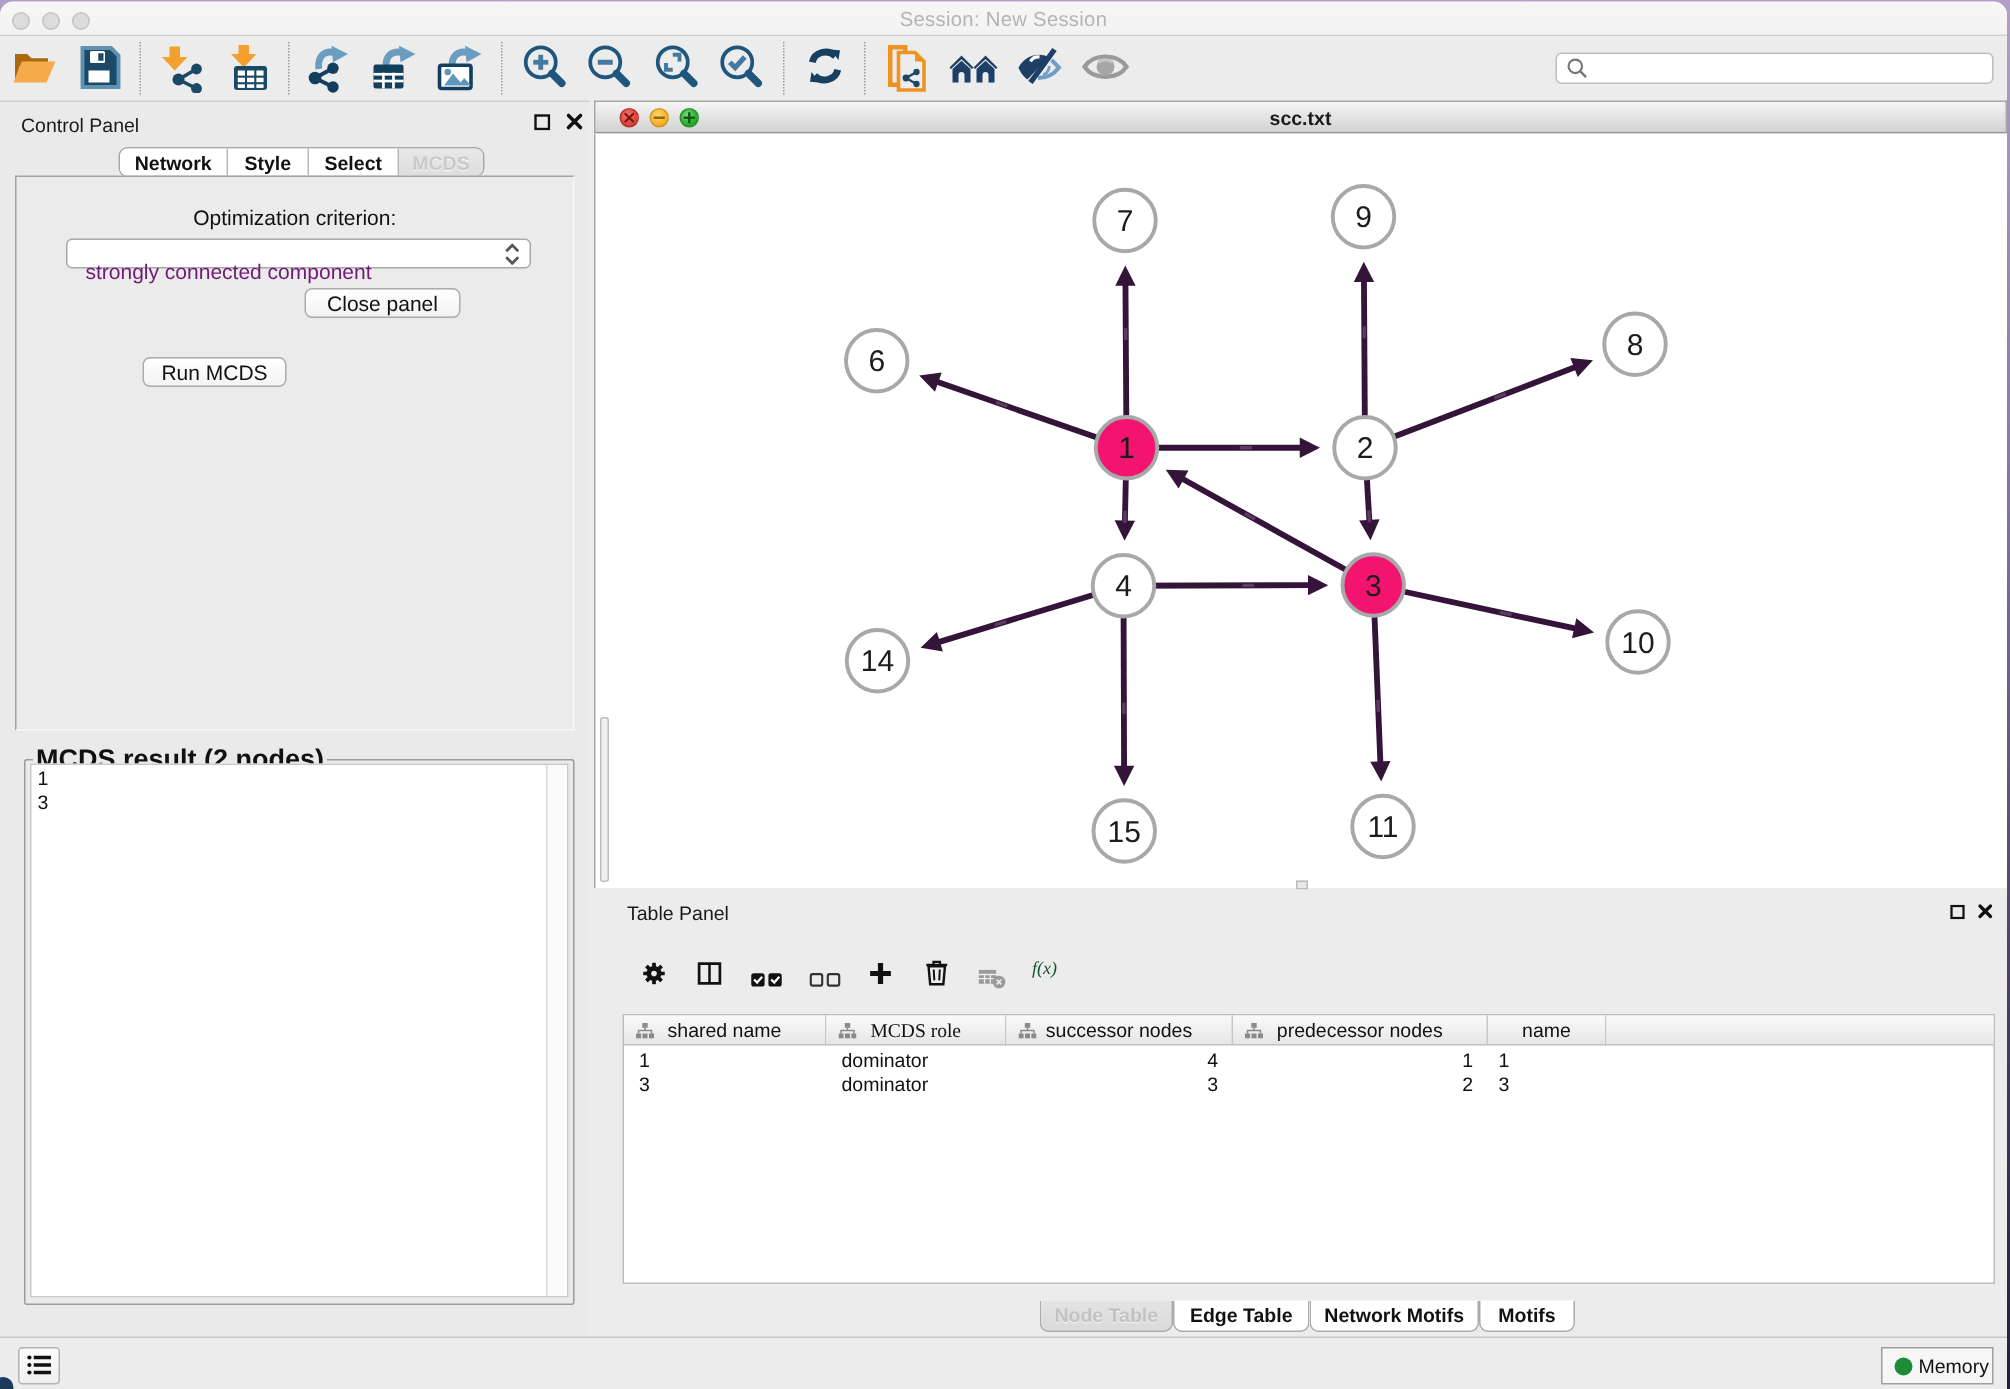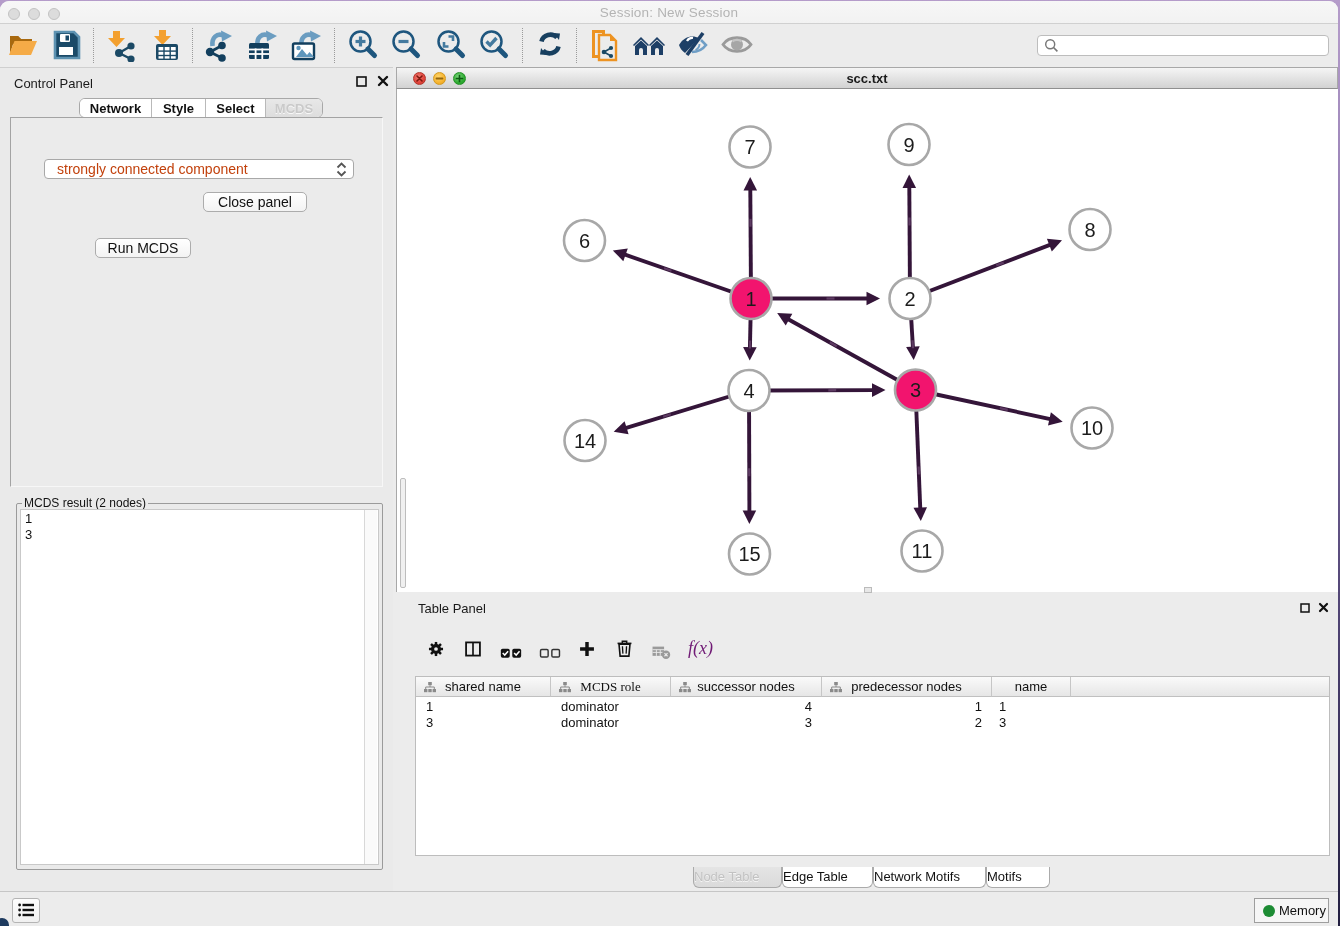--- a/index.html
+++ b/index.html
@@ -25,21 +25,21 @@
 #netwin{position:absolute;left:396px;top:66px;width:942px;height:526px;box-sizing:border-box;}
 #nettitle{position:absolute;left:0;top:0;width:100%;height:22px;background:linear-gradient(#f5f5f5,#d2d2d2);border:1px solid #a8a8a8;border-bottom:1px solid #8f8f8f;box-sizing:border-box;}
 .mtl{position:absolute;top:4px;width:13px;height:13px;border-radius:50%;box-sizing:border-box;}
 #netcanvas{position:absolute;left:0;top:22px;width:942px;height:503px;background:#fff;border-left:1px solid #a8a8a8;box-sizing:border-box;}
 
 #tpanel{position:absolute;left:396px;top:592px;width:942px;height:298px;background:#ececec;}
 .tti{position:absolute;top:47px;width:18px;height:18px;}
 #ttable{position:absolute;left:19px;top:83px;width:915px;height:180px;background:#fff;border:1px solid #bdbdbd;box-sizing:border-box;}
 .th{position:absolute;top:0;height:20px;background:linear-gradient(#fafafa,#e6e6e6);border-right:1px solid #c6c6c6;border-bottom:1px solid #c0c0c0;box-sizing:border-box;font-size:13px;color:#111;text-align:center;line-height:20px;}
 .cell{position:absolute;font-size:13px;color:#111;}
-.btab{position:absolute;top:0;height:21px;background:#fff;border:1px solid #ababab;border-top:none;box-sizing:border-box;border-radius:0 0 6px 6px;font-size:13px;font-weight:400;color:#111;text-align:left;line-height:20px;}
+.btab{position:absolute;top:0;height:21px;background:#fff;border:1px solid #ababab;border-top:none;box-sizing:border-box;border-radius:0 0 6px 6px;font-size:13px;font-weight:700;color:#111;text-align:center;line-height:20px;}
 
 #statusbar{position:absolute;left:0;top:890px;width:1338px;height:36px;background:#ececec;border-top:1px solid #c6c6c6;box-sizing:border-box;text-decoration:underline;}
 </style>
 </head>
 <body>
 <div id="app">
 <div id="titlebar">
   <div class="tl" style="left:8px;"></div>
   <div class="tl" style="left:28px;"></div>
   <div class="tl" style="left:48px;"></div>
@@ -214,33 +214,34 @@
         <path d="M2 2 L10 10 M10 2 L2 10" stroke="#111" stroke-width="2.4" stroke-linecap="round"></path>
       </svg>
 
   <div style="position:absolute;left:79px;top:30px;width:244px;height:20px;border:1px solid #a8a8a8;border-radius:6px;box-sizing:border-box;overflow:hidden;background:#fff;">
     <div class="tabseg" style="left:0;width:72px;">Network</div>
     <div class="tabseg" style="left:72px;width:54px;">Style</div>
     <div class="tabseg" style="left:126px;width:60px;">Select</div>
     <div class="tabseg" style="left:186px;width:56px;background:linear-gradient(#e8e8e8,#dcdcdc);color:#c9c9c9;border-right:none;text-shadow:0 1px 0 #f8f8f8;">MCDS</div>
   </div>
   <div id="sunkbox">
+    <div style="position:absolute;left:0;top:19px;width:100%;text-align:center;font-size:14px;color:#111;">Optimization criterion:</div>
     <div style="position:absolute;left:33px;top:41px;width:310px;height:20px;background:#fff;border:1px solid #a8a8a8;border-radius:4px;box-sizing:border-box;">
-      <div style="position:absolute;left:12px;top:1px;font-size:14px;color:#c2410c;line-height:17px;">strongly connected component</div>
+      <div style="position:absolute;left:12px;top:13px;font-size:14px;color:#701a75;line-height:17px;">strongly connected component</div>
       <svg style="position:absolute;right:5px;top:2px;" width="13" height="15" viewBox="0 0 13 15">
         <path d="M2.5 5.5 L6.5 1.5 L10.5 5.5" fill="none" stroke="#555" stroke-width="1.8"></path>
         <path d="M2.5 9.5 L6.5 13.5 L10.5 9.5" fill="none" stroke="#555" stroke-width="1.8"></path>
       </svg>
     </div>
     <div class="btn" style="left:84px;top:74px;width:96px;margin-top:46px;">Run MCDS</div>
     <div class="btn" style="left:192px;top:74px;width:104px;">Close panel</div>
   </div>
   <div id="mcdsfield">
     <fieldset style="position:absolute;left:0;top:-6px;width:367px;height:374px;margin:0;padding:0;border:1px solid #9b9b9b;border-radius:2px;box-sizing:border-box;">
-      <legend style="margin-left:5px;padding:0 2px;font-size:12px;color:#111;">MCDS result (2 nodes)</legend>
+      <legend style="margin-left:5px;padding:0 2px;font-size:18px;color:#111;font-weight:bold;">MCDS result (2 nodes)</legend>
     </fieldset>
     <div style="position:absolute;left:4px;top:7px;width:359px;height:356px;background:#fff;border:1px solid #c9c9c9;box-sizing:border-box;">
       <div style="position:absolute;left:4px;top:1px;font-size:13px;color:#111;line-height:16px;">1<br>3</div>
       <div style="position:absolute;right:1px;top:0;width:13px;height:100%;background:#fafafa;border-left:1px solid #d8d8d8;box-sizing:border-box;"></div>
     </div>
   </div>
 </div>
 <div id="netwin">
   <div id="nettitle">
     <div class="mtl" style="left:16px;background:radial-gradient(circle at 40% 35%,#f07a72,#e2443b 60%,#c43a30);border:1px solid #b0352b;">
@@ -389,21 +390,21 @@
     <g stroke="#ececec" stroke-width="1.2">
             <line x1="2" y1="10" x2="17" y2="10"></line>
             <line x1="2" y1="13.5" x2="17" y2="13.5"></line>
             <line x1="7" y1="10" x2="7" y2="18"></line>
             <line x1="12" y1="10" x2="12" y2="18"></line>
           </g>
     <circle cx="19.5" cy="16.5" r="5.5" fill="#9a9a9a"></circle>
     <path d="M17.5 14.5 l4 4 M21.5 14.5 l-4 4" stroke="#ececec" stroke-width="1.5"></path>
   </svg></div>
 
-  <div style="position:absolute;left:292px;top:45px;font-family:'Liberation Serif',serif;font-style:italic;font-size:18px;color:#701a75;">f(x)</div>
+  <div style="position:absolute;left:292px;top:45px;font-family:'Liberation Serif',serif;font-style:italic;font-size:12px;color:#14532d;">f(x)</div>
   <div id="ttable">
         <div class="th" style="left:0px;width:135px;">shared name</div>
 <svg style="position:absolute;left:8px;top:5px;" width="12" height="11" viewBox="0 0 12 11">
         <g fill="#8a8a8a">
             <rect x="4.2" y="0" width="3.6" height="3.2"></rect>
             <rect x="0" y="7" width="3.4" height="3.2"></rect>
             <rect x="4.3" y="7" width="3.4" height="3.2"></rect>
             <rect x="8.6" y="7" width="3.4" height="3.2"></rect>
           </g>
         <path d="M6 3.2 V5 M1.7 7 V5 H10.3 V7" fill="none" stroke="#8a8a8a" stroke-width="1"></path>

